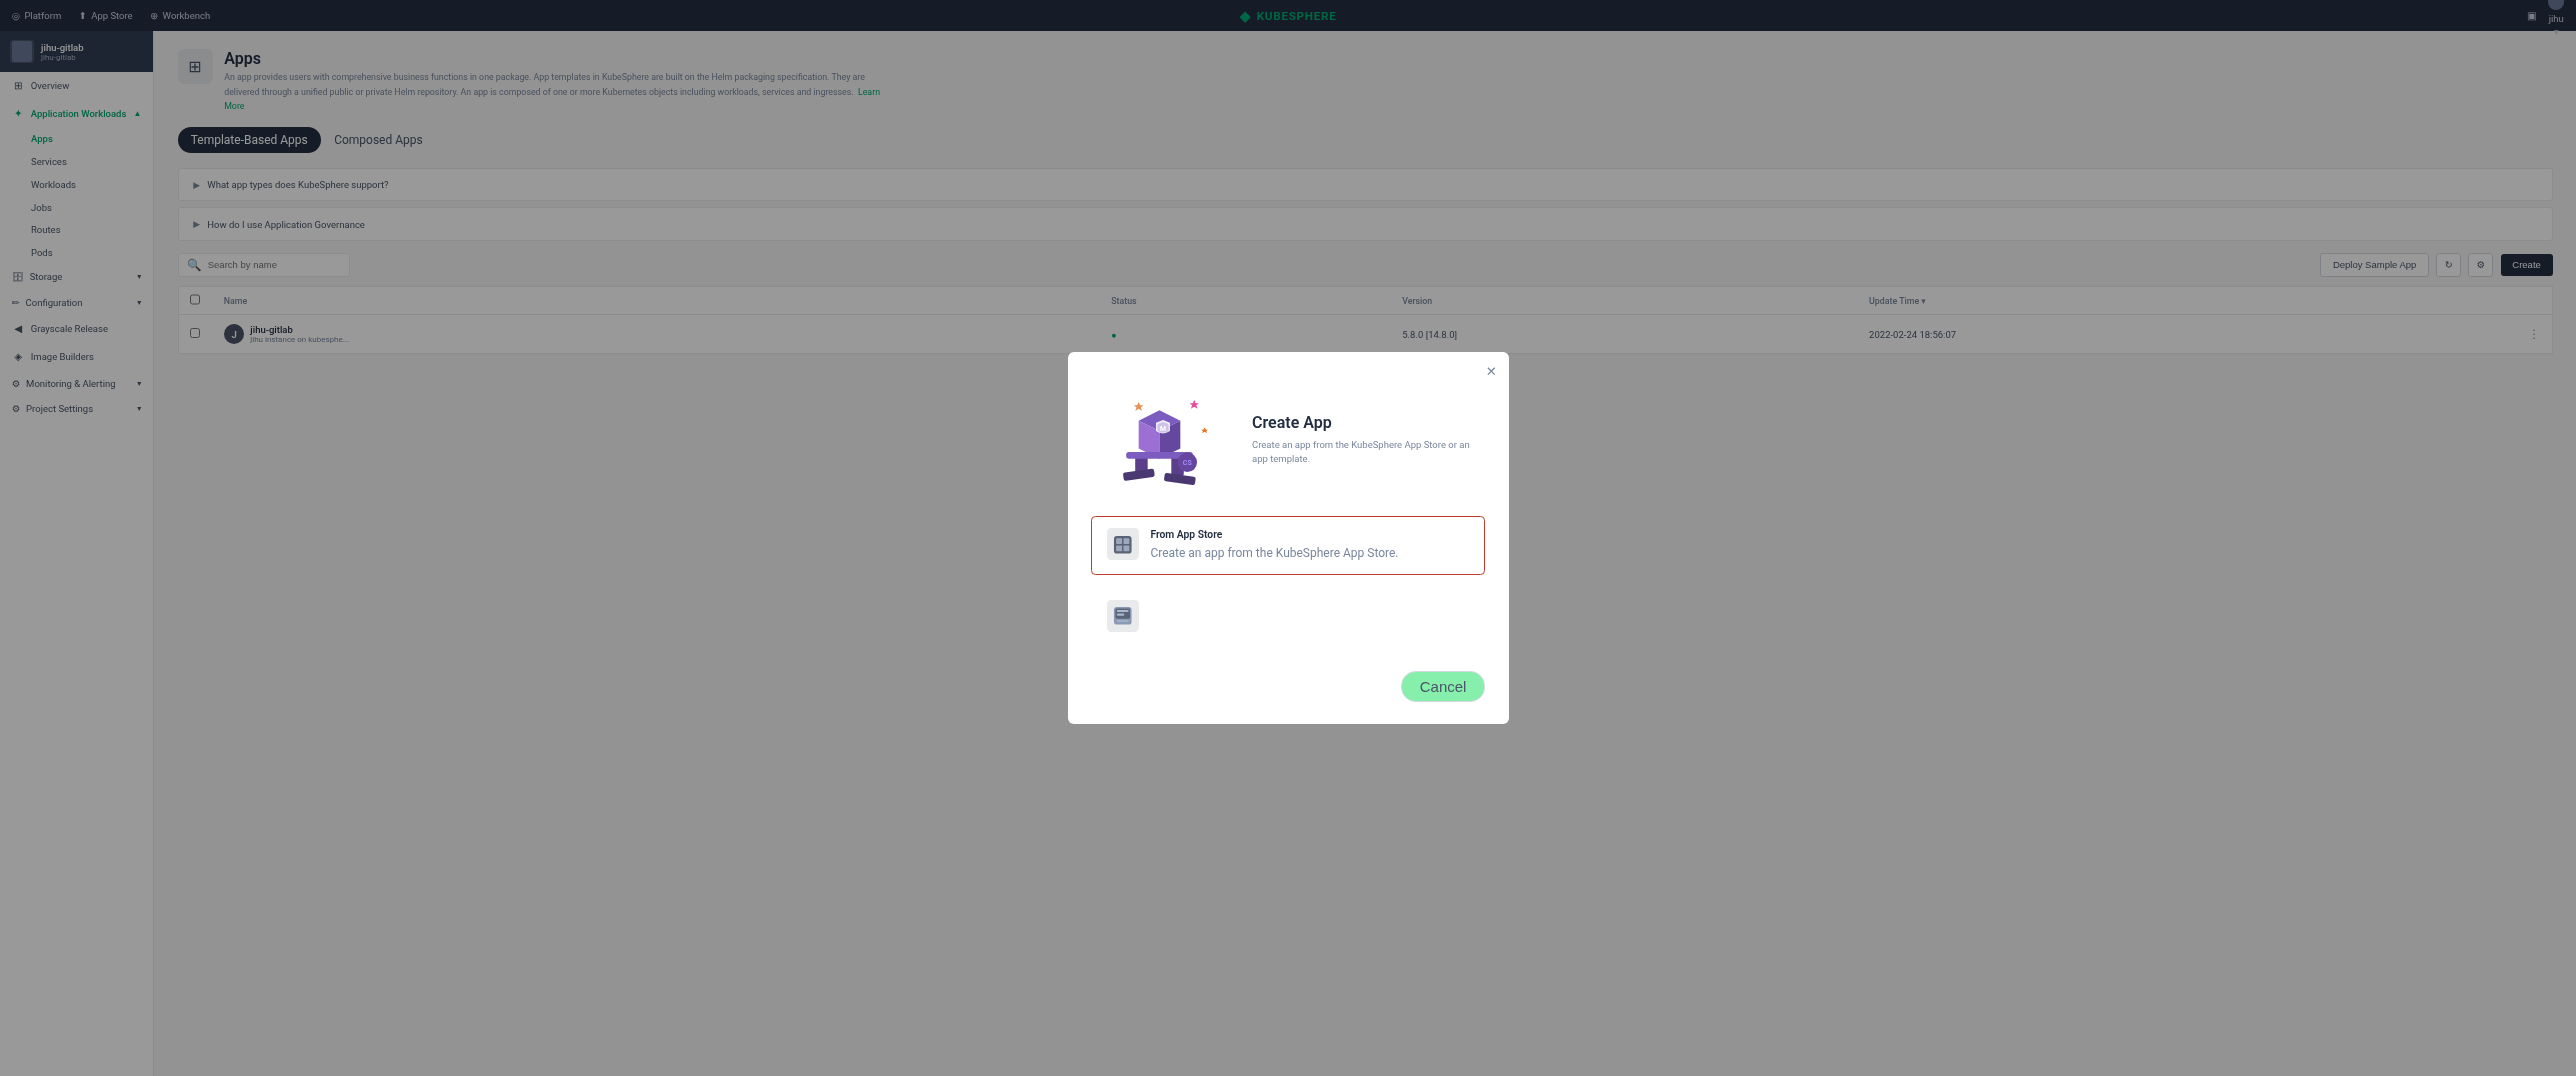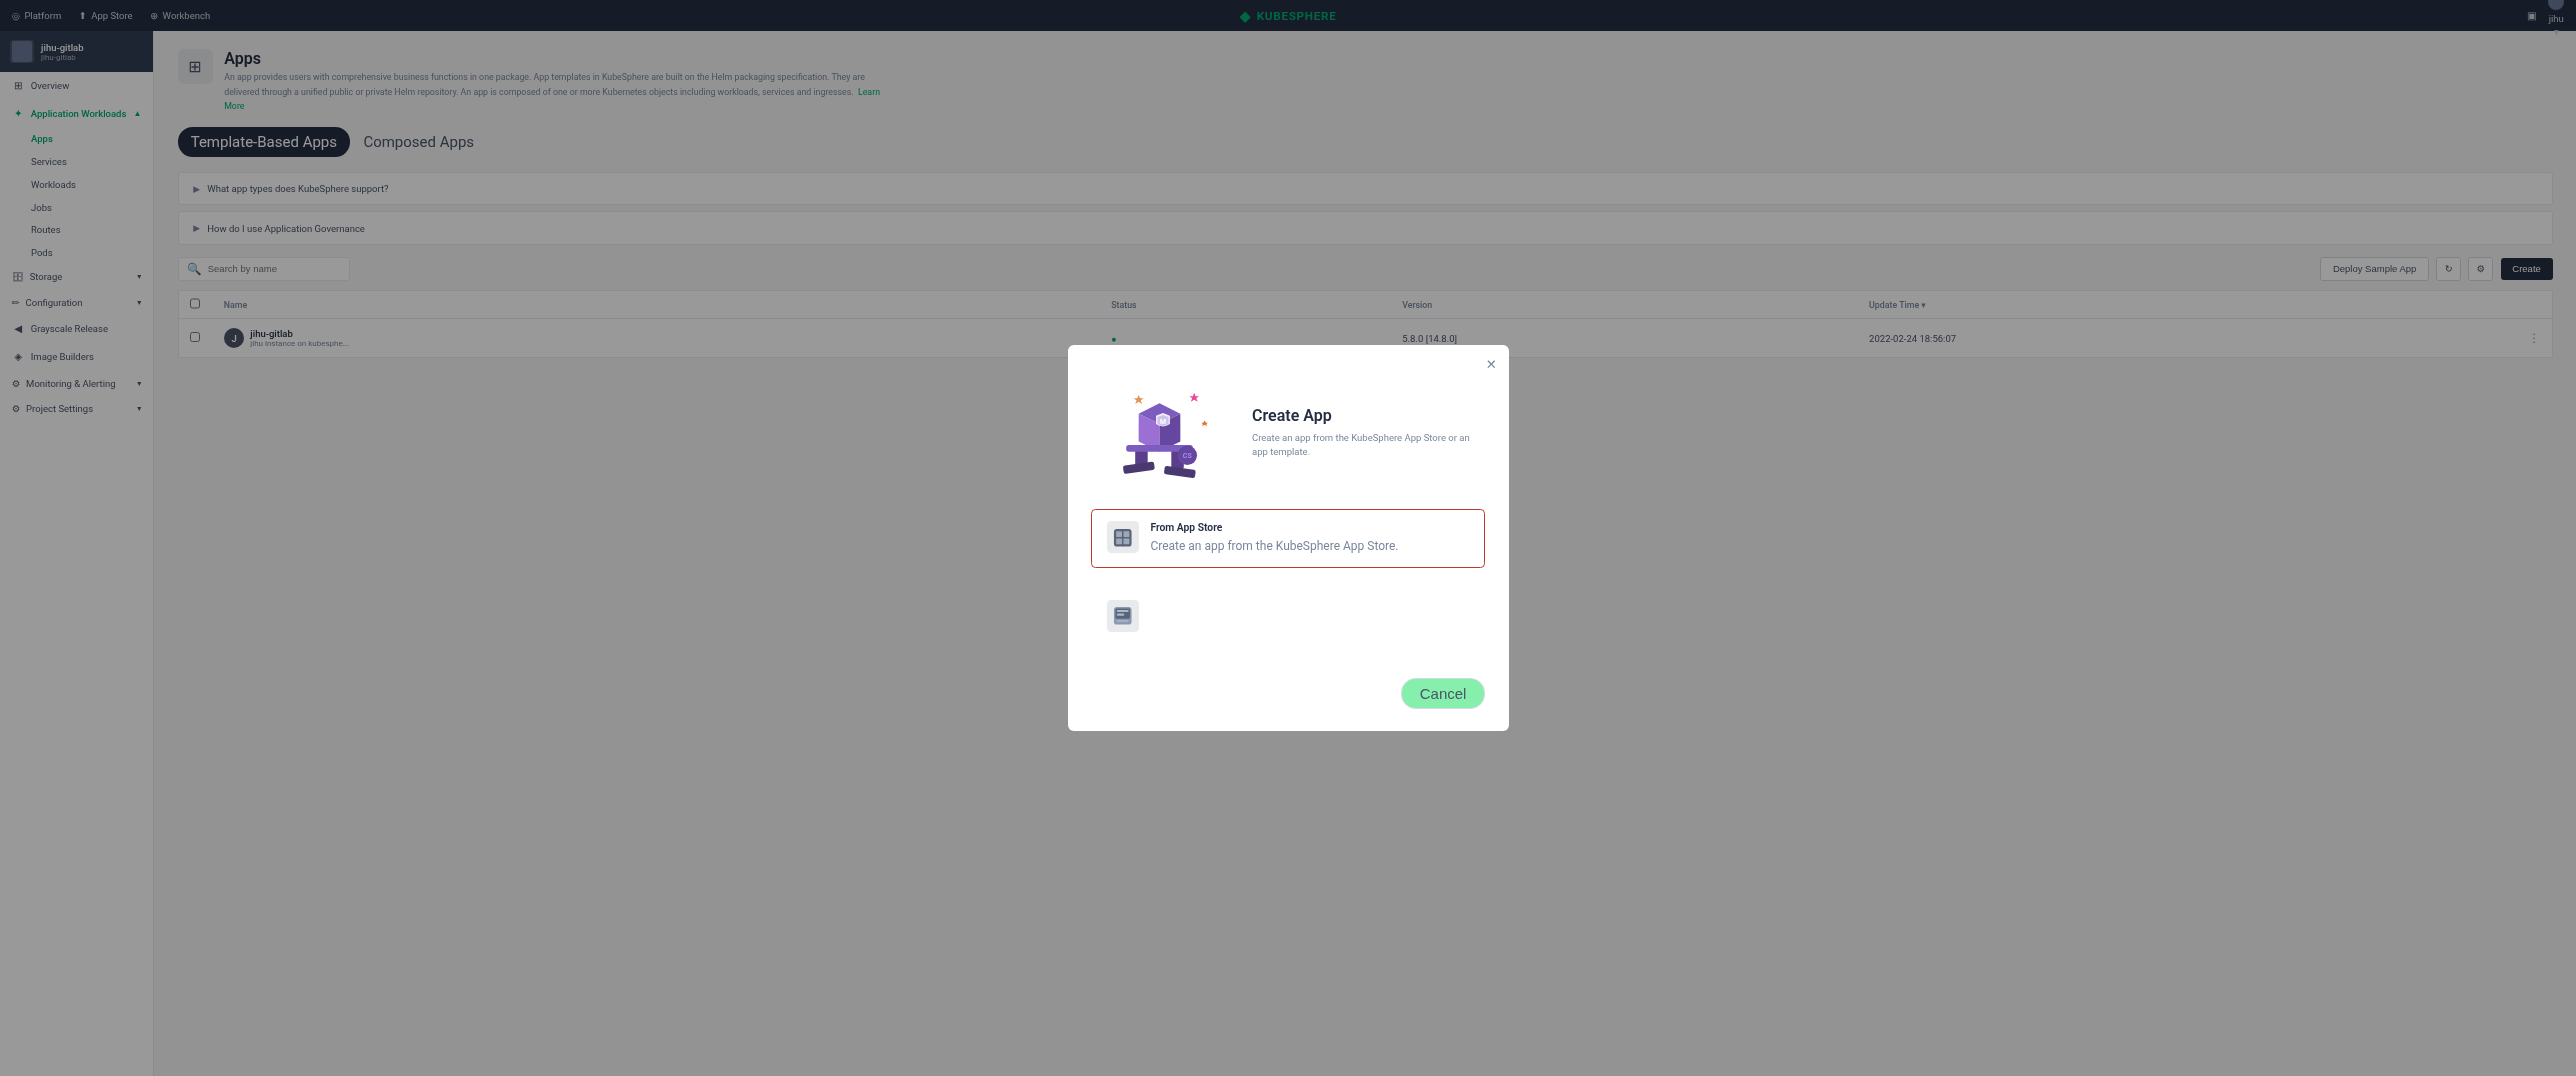--- a/index.html
+++ b/index.html
@@ -47,21 +47,21 @@
 
     
     .page-header { display: flex; align-items: flex-start; gap: 11.7px; margin-bottom: 14.7px; }
     .page-header-icon { width: 35px; height: 35px; background: #e8eaec; border-radius: 5.9px; display: flex; align-items: center; justify-content: center; font-size: 14.7px; }
     .page-header-title { font-size: 16px; font-weight: 600; color: #242e42; margin-bottom: 2.9px; }
     .page-header-desc { font-size: 8.8px; color: #79879c; line-height: 1.6; max-width: 661px; }
     .learn-more { color: #00aa72; text-decoration: none; font-size: 8.8px; }
 
     
     .tabs { display: flex; margin-bottom: 14.7px; }
-    .tab { padding: 5.9px 13.2px; font-size: 15px; cursor: pointer; border-radius: 14.7px; color: #4a5568; }
+    .tab { padding: 5.9px 13.2px; font-size: 12px; cursor: pointer; border-radius: 14.7px; color: #4a5568; }
     .tab.active { background: #242e42; color: #fff; border-radius: 14.7px; }
 
     
     .faq-item { background: #fff; border-radius: 2.9px; padding: 10.3px 14.7px; margin-bottom: 5.9px; display: flex; align-items: center; gap: 7.3px; cursor: pointer; font-size: 9.5px; color: #4a5568; border: 0.7px solid #e8eaec; }
     .faq-arrow { color: #79879c; font-size: 8.8px; }
 
     
     .table-toolbar { display: flex; align-items: center; margin-bottom: 8.8px; gap: 8.8px; }
     .search-box { display: flex; align-items: center; background: #fff; border: 0.7px solid #e8eaec; border-radius: 2.9px; padding: 4.4px 8.8px; gap: 5.9px; min-width: 147px; }
     .search-box input { border: none; outline: none; font-size: 9.5px; color: #4a5568; background: transparent; }
@@ -89,21 +89,21 @@
     
     .modal { background: #fff; border-radius: 5.9px; width: 441px; max-width: 95vw; position: relative; overflow: hidden; padding-bottom: 22px; }
     .modal-close { position: absolute; top: 11.7px; right: 11.7px; cursor: pointer; color: #79879c; font-size: 13.2px; background: none; border: none; z-index: 10; }
 
     .modal-top { display: flex; align-items: center; padding: 29px 29px 17.6px; gap: 23.5px; }
     .modal-illustration { width: 132px; flex-shrink: 0; }
     .modal-title { font-size: 16px; font-weight: 600; color: #242e42; margin-bottom: 5.9px; }
     .modal-subtitle { font-size: 9.5px; color: #79879c; line-height: 1.5; }
 
     .modal-options { padding: 0 23.5px; }
-    .modal-option { display: flex; align-items: flex-start; gap: 11.7px; padding: 11.7px 14.7px; border-radius: 4.4px; cursor: pointer; margin-bottom: 19px; border: 1.5px solid transparent; }
+    .modal-option { display: flex; align-items: flex-start; gap: 11.7px; padding: 11.7px 14.7px; border-radius: 4.4px; cursor: pointer; margin-bottom: 12px; border: 1.5px solid transparent; }
     .modal-option.highlighted { border: 1.5px solid #c0392b; }
     .option-icon { width: 32px; height: 32px; background: #e8eaec; border-radius: 4.4px; display: flex; align-items: center; justify-content: center; font-size: 14.7px; flex-shrink: 0; }
     .option-title { font-size: 10.3px; font-weight: 600; color: #242e42; margin-bottom: 2.9px; }
     .option-desc { font-size: 12px; color: #79879c; line-height: 1.5; }
 
     .modal-footer { display: flex; justify-content: flex-end; padding: 14.7px 23.5px 0; }
     .btn-cancel { background: #86efac; border: 0.7px solid #d3d9e0; color: #4a5568; padding: 5.9px 17.6px; border-radius: 14.7px; font-size: 15px; cursor: pointer; }
 
     
     .illustration-svg { width: 125px; height: 114px; }

